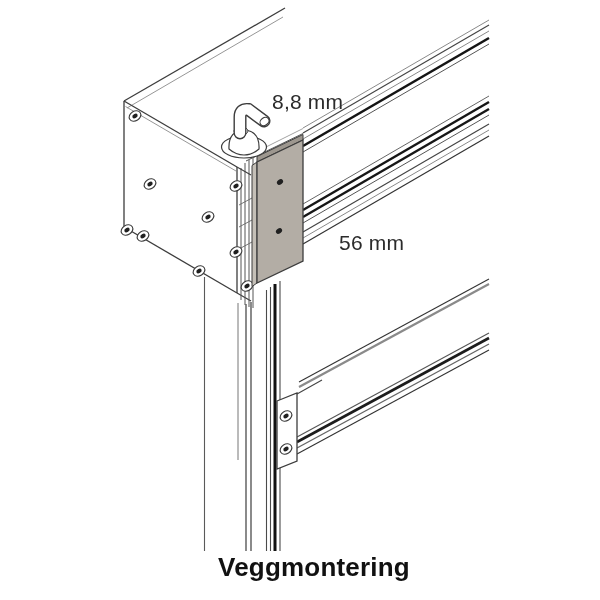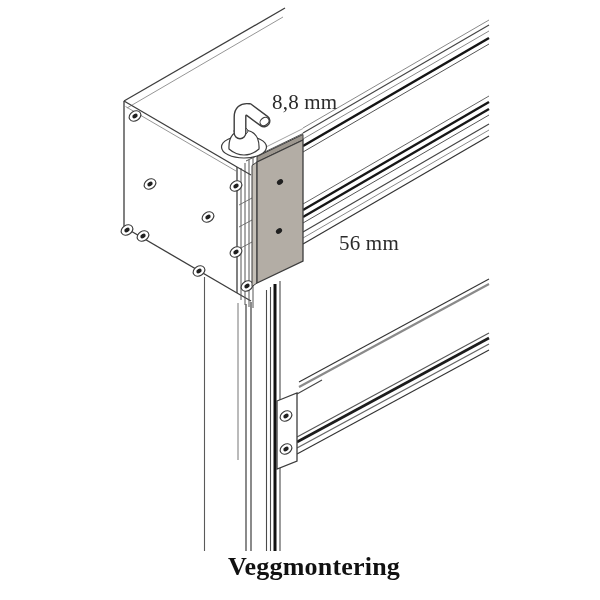--- a/index.html
+++ b/index.html
@@ -1,18 +1,18 @@
 <!DOCTYPE html>
 <html><head>
 <meta charset="utf-8">
 <style>
   html,body{margin:0;padding:0;background:#fff;}
   .stage{
     position:relative;width:600px;height:600px;background:#fff;
-    font-family:Liberation Serif, serif;overflow:hidden;
+    font-family:Liberation Sans, sans-serif;overflow:hidden;
   }
   .stage svg{position:absolute;left:0;top:0;}
   .dim-label{
     position:absolute;font-size:21px;font-weight:400;color:#2b2b2b;
     letter-spacing:0.2px;white-space:nowrap;
   }
   .dim-label.depth{left:272px;top:90px;}
   .dim-label.height{left:339px;top:231px;}
   .caption{
     position:absolute;left:0;right:0;top:552px;text-align:center;

